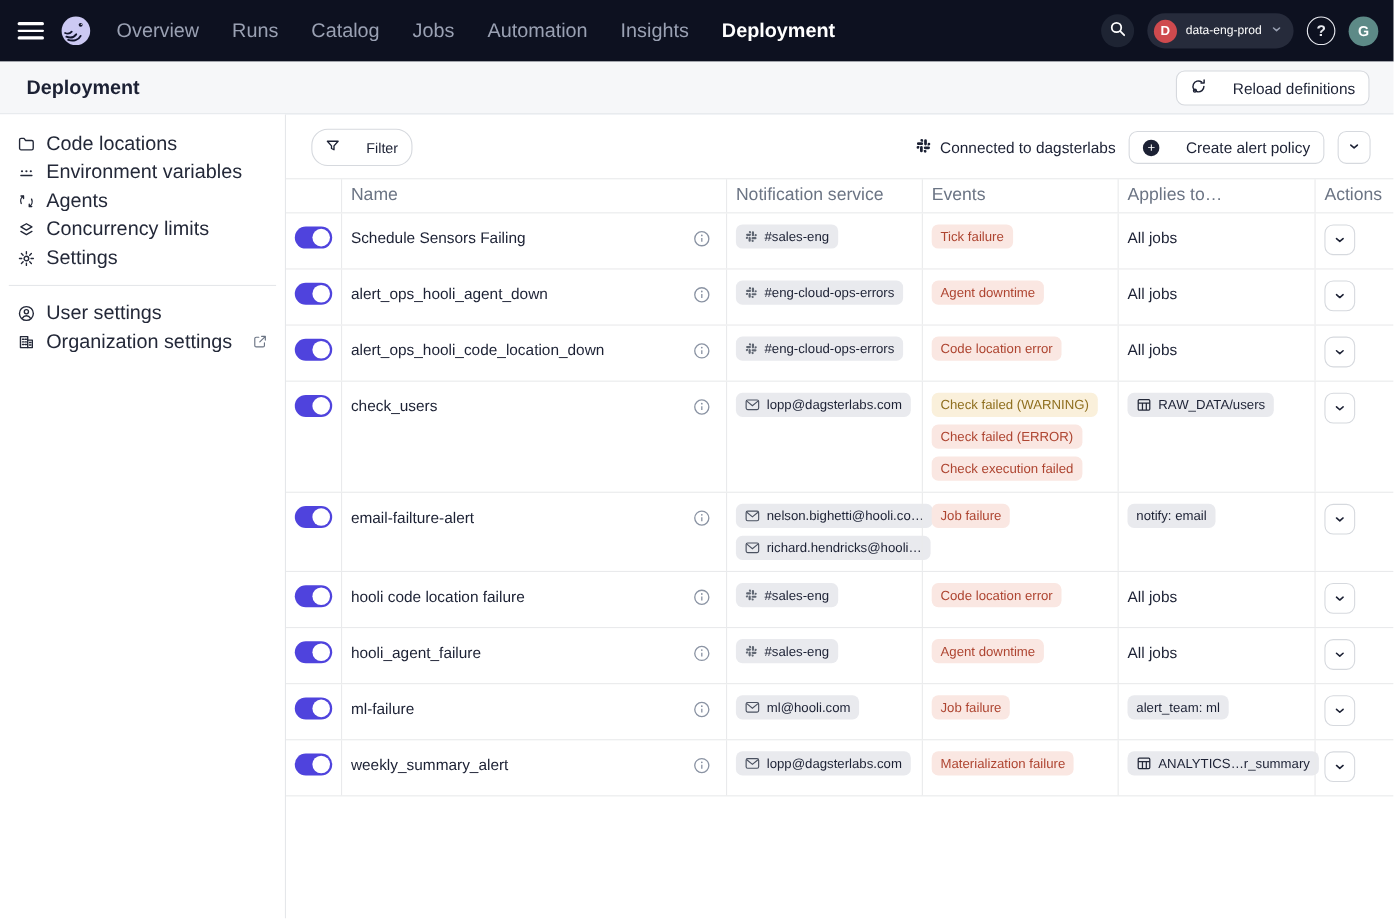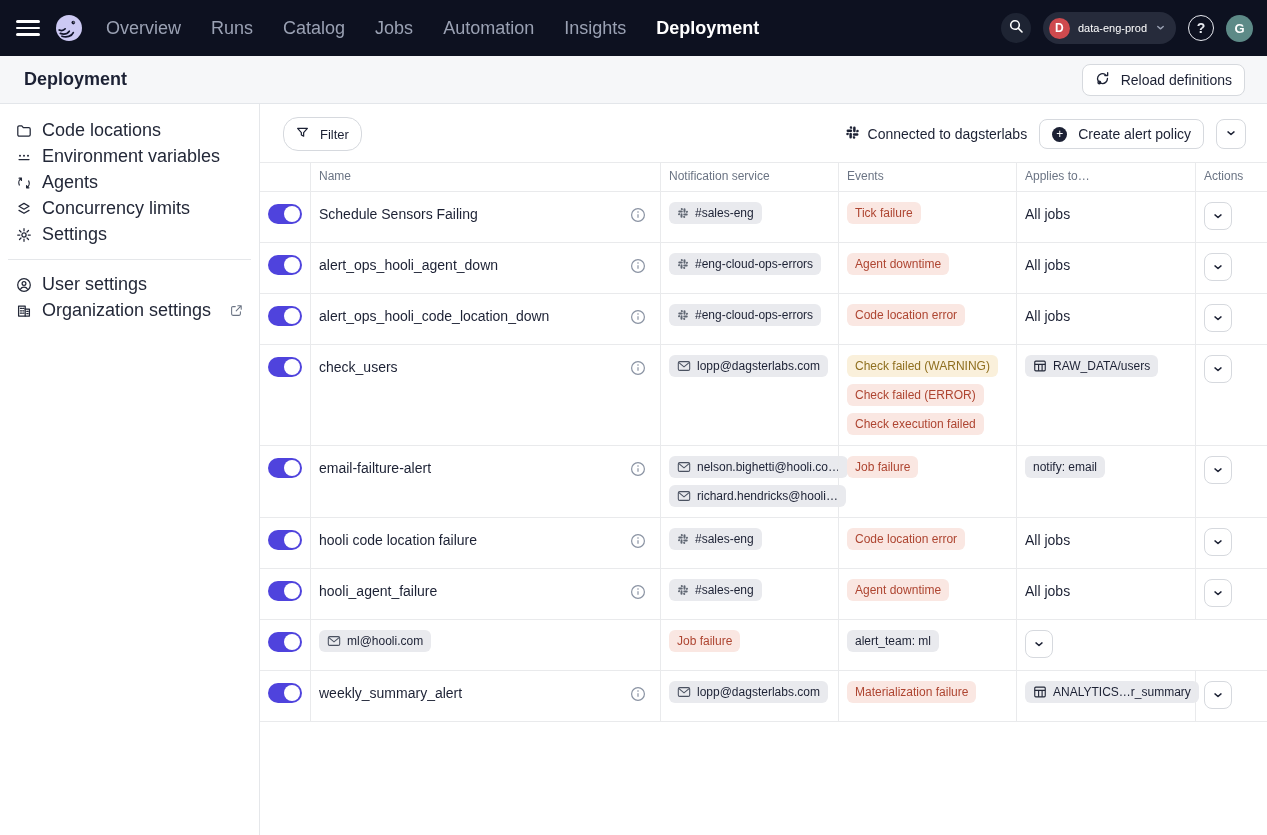--- a/index.html
+++ b/index.html
@@ -19,21 +19,21 @@
   .search-circle { background:#1e2433; }
   .deploy-pill { height:32px; background:#262b3b; border-radius:16px; display:flex; align-items:center; gap:8px; padding:0 10px 0 6px; cursor:pointer; }
   .deploy-initial { width:21px; height:21px; border-radius:50%; background:#cf4a4e; color:#fff; font-size:12px; font-weight:700; display:flex; align-items:center; justify-content:center; }
   .deploy-label { color:#fff; font-size:11px; font-weight:500; }
   .help-circle { width:26px; height:26px; border:1.6px solid #e8eaf0; border-radius:50%; color:#e8eaf0; font-size:14px; font-weight:700; display:flex; align-items:center; justify-content:center; cursor:pointer; }
   .avatar { width:27px; height:27px; border-radius:50%; background:#5d8a87; color:#fff; font-size:13px; font-weight:600; display:flex; align-items:center; justify-content:center; cursor:pointer; }
 
   
   .page-header { height:48px; background:#f6f7f9; border-bottom:1px solid #e3e6ea; display:flex; align-items:center; justify-content:space-between; padding:0 22px 0 24px; }
   .page-title { font-size:18px; font-weight:700; color:#1c2134; }
-  .btn { display:inline-flex; align-items:center; gap:11px; background:#fff; border:1px solid #d6d9de; border-radius:8px; font-size:14px; color:#1c2134; cursor:pointer; font-family:inherit; }
+  .btn { display:inline-flex; align-items:center; gap:24px; background:#fff; border:1px solid #d6d9de; border-radius:8px; font-size:14px; color:#1c2134; cursor:pointer; font-family:inherit; }
   .reload-btn { height:32px; padding:0 12px; }
 
   
   .content { display:flex; height:731px; }
   .sidebar { width:260px; border-right:1px solid #e5e7ea; background:#fff; padding-top:14px; flex-shrink:0; }
   .side-item { height:25px; margin:0 8px 1px 8px; border-radius:8px; display:flex; align-items:center; gap:10px; padding:0 8px; font-size:18px; color:#232838; cursor:pointer; }
   .side-item.active { background:#e5e2f9; color:#4a44cf; }
   .side-item.active svg { stroke:#4a44cf; }
   .side-item .grow { flex:1; }
   .side-divider { border-top:1px solid #e5e7ea; margin:12px 8px 12px 8px; }
@@ -44,21 +44,21 @@
   .toolbar-right { margin-left:auto; display:flex; align-items:center; gap:12px; }
   .connected { display:flex; align-items:center; gap:8px; font-size:14px; color:#1c2134; }
   .create-btn { height:30px; padding:0 12px; font-weight:500; }
   .plus-circle { width:15px; height:15px; border-radius:50%; background:#1c2134; color:#fff; display:flex; align-items:center; justify-content:center; font-size:12px; line-height:1; }
   .more-btn { width:30px; height:30px; justify-content:center; }
 
   
   .table { width:100%; }
   .t-row { display:grid; grid-template-columns:50px 1fr 178px 178px 179px 72px; border-bottom:1px solid #e9eaec; }
   .t-head { border-top:1px solid #e9eaec; }
-  .t-head .cell { padding-top:6px; padding-bottom:6px; font-size:12px; color:#6b7484; }
+  .t-head .cell { padding-top:6px; padding-bottom:6px; font-size:16px; color:#6b7484; }
   .cell { padding:10px 8px; min-height:28px; }
   .cell + .cell { border-left:1px solid #e9eaec; }
   .body-row .cell { min-height:50px; }
   .cell-toggle { display:flex; justify-content:center; padding-top:12px; }
   .toggle { width:34px; height:20px; border-radius:10px; background:#4f43dd; position:relative; cursor:pointer; flex-shrink:0; }
   .toggle::after { content:""; position:absolute; top:2px; right:2px; width:16px; height:16px; border-radius:50%; background:#fff; }
   .cell-name { display:flex; align-items:flex-start; justify-content:space-between; padding:14px 14px 10px 8px; font-size:14px; }
   .info-icon { cursor:pointer; display:flex; margin-top:1px; }
   .badge-col { display:flex; flex-direction:column; align-items:flex-start; gap:7px; padding-top:10px; }
   .badge { height:22px; display:inline-flex; align-items:center; gap:6px; padding:0 8px; border-radius:6px; font-size:12px; background:#e9eaee; color:#1c2134; white-space:nowrap; }
@@ -557,20 +557,30 @@
                     <path d="M4 6.5l4 3.5 4-3.5"></path>
                   </svg>
                 </span>
               </button>
             </div>
           </div>
           <div class="t-row body-row">
             <div class="cell cell-toggle">
               <div class="toggle" aria-checked="true"></div>
             </div>
+            <div class="cell cell-name">
+              <span>ml-failure</span>
+              <span class="info-icon">
+                <svg width="16" height="16" viewBox="0 0 16 16" fill="none" stroke="#8a93a3" stroke-width="1.2">
+                  <circle cx="8" cy="8" r="6.4"></circle>
+                  <path d="M8 7.3v3.5"></path>
+                  <circle cx="8" cy="5" r=".8" fill="#8a93a3" stroke="none"></circle>
+                </svg>
+              </span>
+            </div>
             <div class="cell badge-col">
               <span class="badge">
                 <span style="display: flex;">
                   <svg width="14" height="14" viewBox="0 0 16 16" fill="none" stroke="#4a5160" stroke-width="1.2">
                     <rect x="1.5" y="3" width="13" height="10" rx="1.6"></rect>
                     <path d="M2.2 4.2L8 9l5.8-4.8"></path>
                   </svg>
                 </span>
                 <span>ml@hooli.com</span>
               </span>

